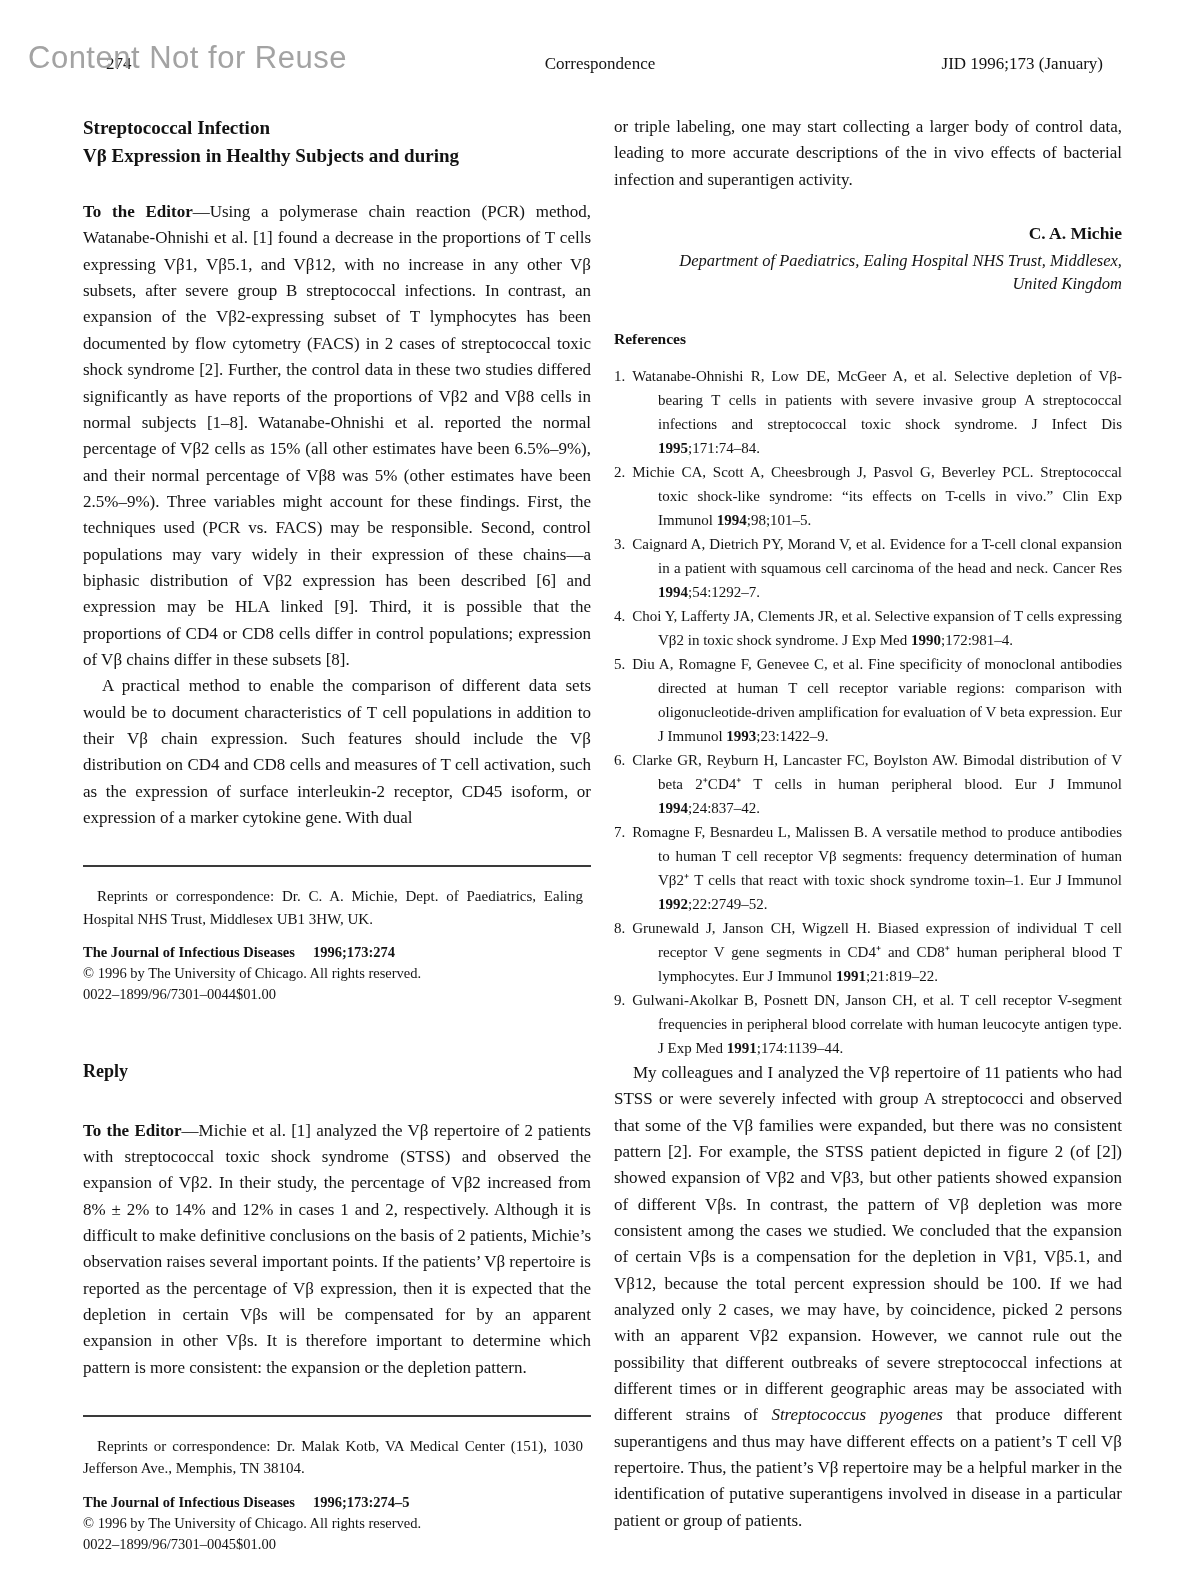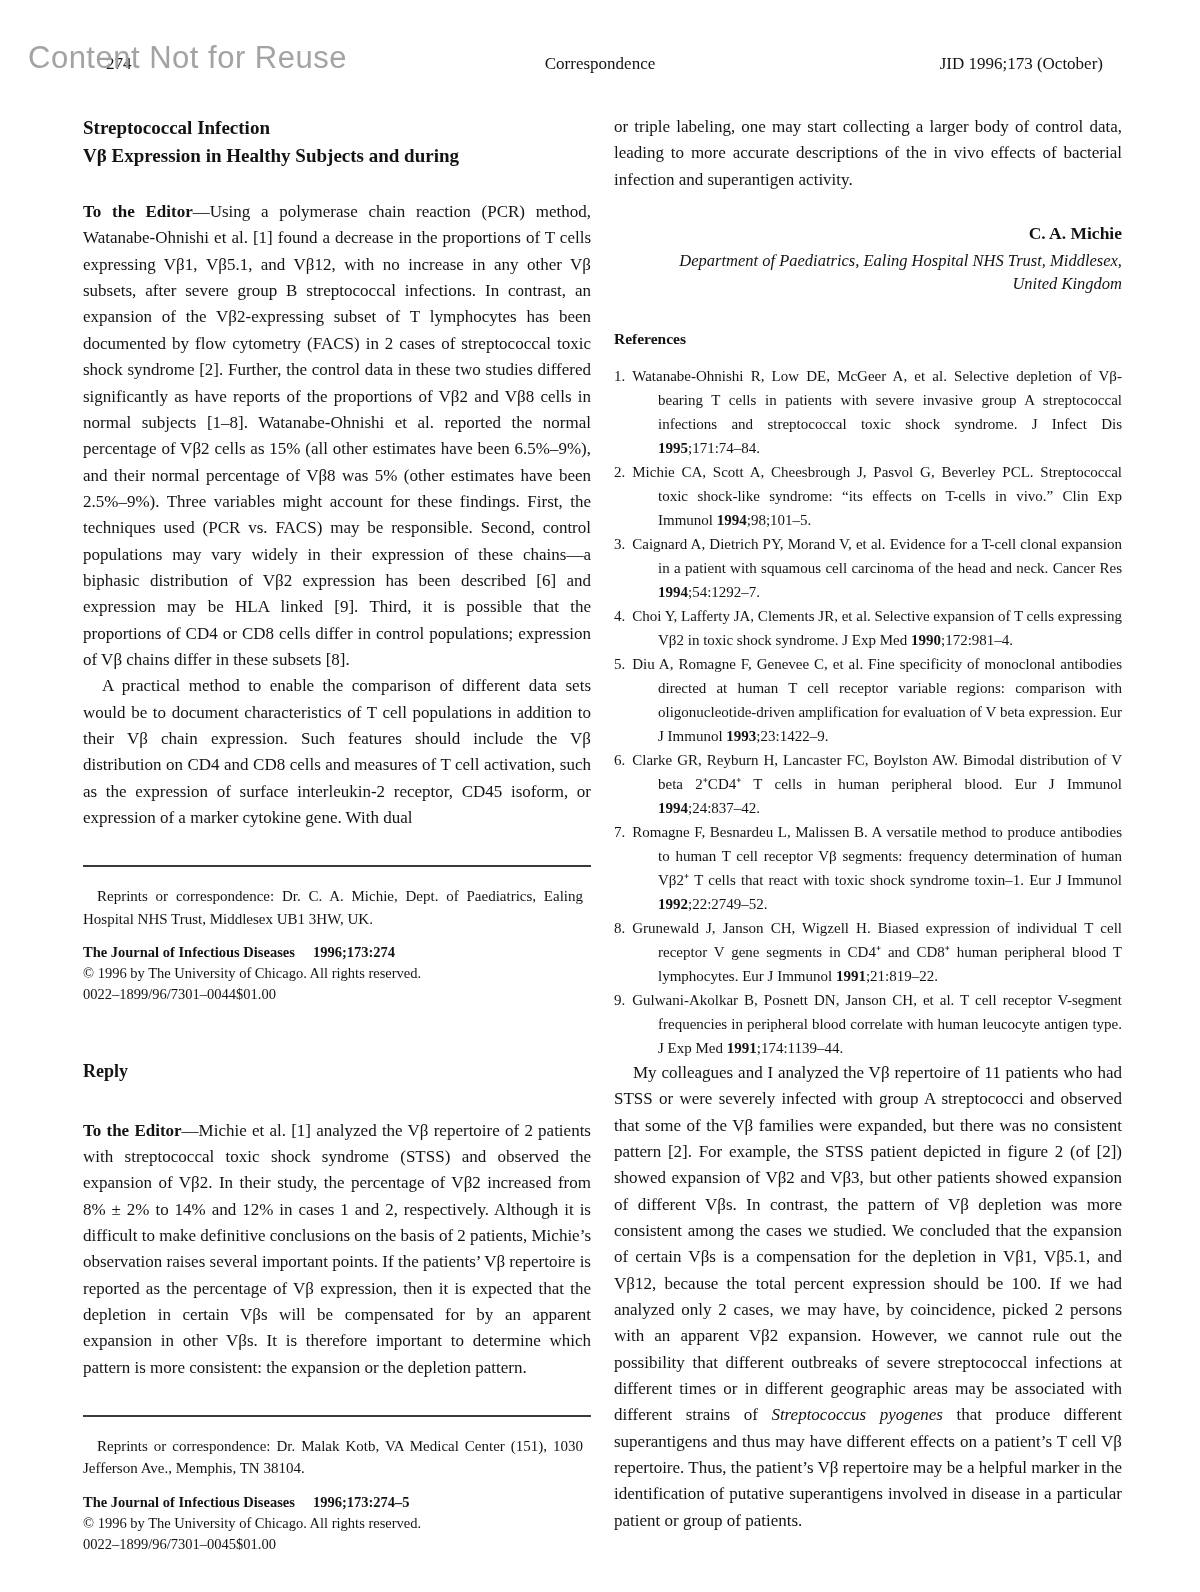--- a/index.html
+++ b/index.html
@@ -60,21 +60,21 @@
   .ref-year { font-weight: bold; }
   .reply-continuation { margin-top: 58px; }
 </style>
 </head>
 <body>
 
 <div class="page-header">
   <div class="watermark">Content Not for Reuse</div>
   <div class="page-number">274</div>
   <div class="running-head">Correspondence</div>
-  <div class="journal-ref">JID 1996;173 (October)</div>
+  <div class="journal-ref">JID 1996;173 (January)</div>
 </div>
 
 <div class="columns">
 
   <div class="col">
 
     <h1 class="article-title">
       <span>Streptococcal Infection</span>
       <span>Vβ Expression in Healthy Subjects and during</span>
     </h1>

